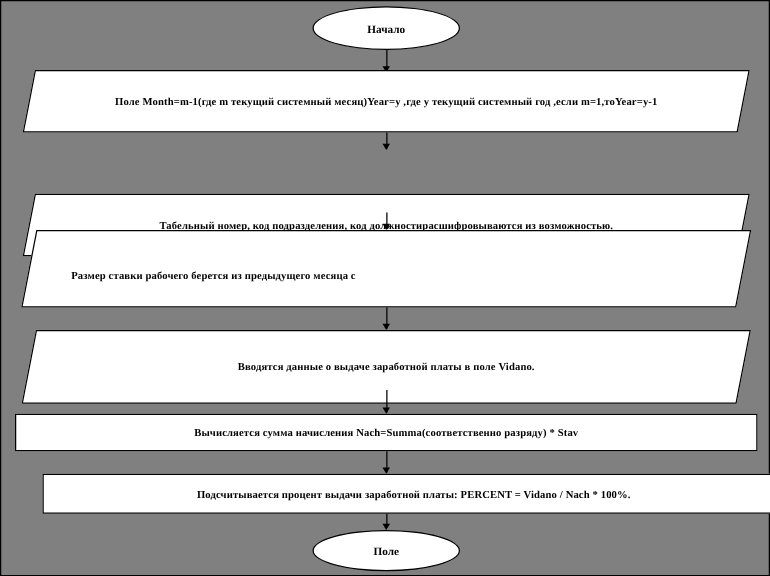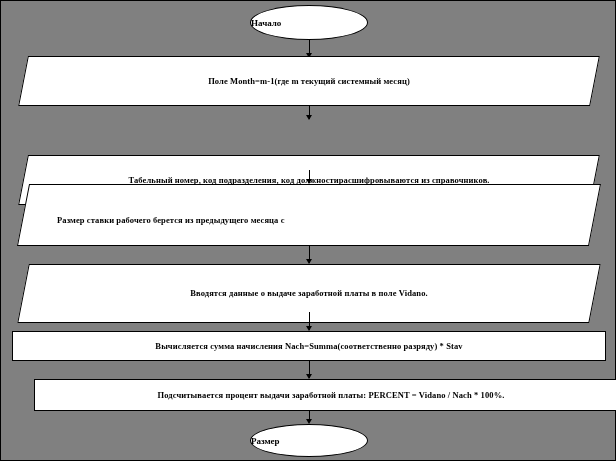--- a/index.html
+++ b/index.html
@@ -25,20 +25,21 @@
     position: absolute;
     box-sizing: border-box;
   }
   
   .terminator {
     background: #ffffff;
     border: 1px solid #000000;
     border-radius: 50%;
     display: flex;
     align-items: center;
+    justify-content: center;
     text-align: center;
   }
   
   .para-wrap {
     position: absolute;
   }
   .para-shape {
     position: absolute;
     inset: 0;
     background: #ffffff;
@@ -102,31 +103,32 @@
     <span class="lbl-term">Начало</span>
   </div>
 
   <div class="connector" style="left:308px; top:39px; height:16px;"></div>
   <div class="arrowhead" style="left:305px; top:52px;"></div>
 
   <div class="para-wrap" style="left:22px; top:55px; width:572px; height:50px;">
     <div class="para-shape"></div>
     <div class="para-text">
       <span class="lbl">Поле Month=m-1(где  m текущий системный  месяц)</span>
+      <span class="lbl">Year=y ,где  y текущий системный год ,если m=1,тоYear=y-1</span>
     </div>
   </div>
 
   <div class="connector" style="left:308px; top:105px; height:13px;"></div>
   <div class="arrowhead" style="left:305px; top:114px;"></div>
 
   <div class="para-wrap" style="left:22px; top:119px; width:572px; height:50px;margin-top:35px;">
     <div class="para-shape"></div>
     <div class="para-text">
       <span class="lbl">Табельный номер, код подразделения,  код должности</span>
-      <span class="lbl">расшифровываются из справочников.</span>
+      <span class="lbl">расшифровываются из возможностью.</span>
     </div>
   </div>
 
   <div class="connector" style="left:308px; top:169px; height:13px;"></div>
   <div class="arrowhead" style="left:305px; top:178px;"></div>
 
   <div class="para-wrap" style="left:22px; top:183px; width:572px; height:62px;">
     <div class="para-shape"></div>
     <div class="para-text" style="justify-content:flex-start; padding-top:10px;">
       <span class="lbl">Размер ставки рабочего берется из предыдущего месяца с</span>
@@ -154,16 +156,16 @@
   <div class="arrowhead" style="left:305px; top:373px;"></div>
 
   <div class="node process" style="left:11px; top:378px; width:594px; height:32px;margin-left:22px;">
     <span class="lbl">Подсчитывается процент выдачи заработной платы: PERCENT  = Vidano / Nach * 100%.</span>
   </div>
 
   <div class="connector" style="left:308px; top:410px; height:11px;"></div>
   <div class="arrowhead" style="left:305px; top:418px;"></div>
 
   <div class="node terminator" style="left:249px; top:423px; width:118px; height:33px;">
-    <span class="lbl-term">Размер</span>
+    <span class="lbl-term">Поле</span>
   </div>
 
 </div>
 
 </body></html>

